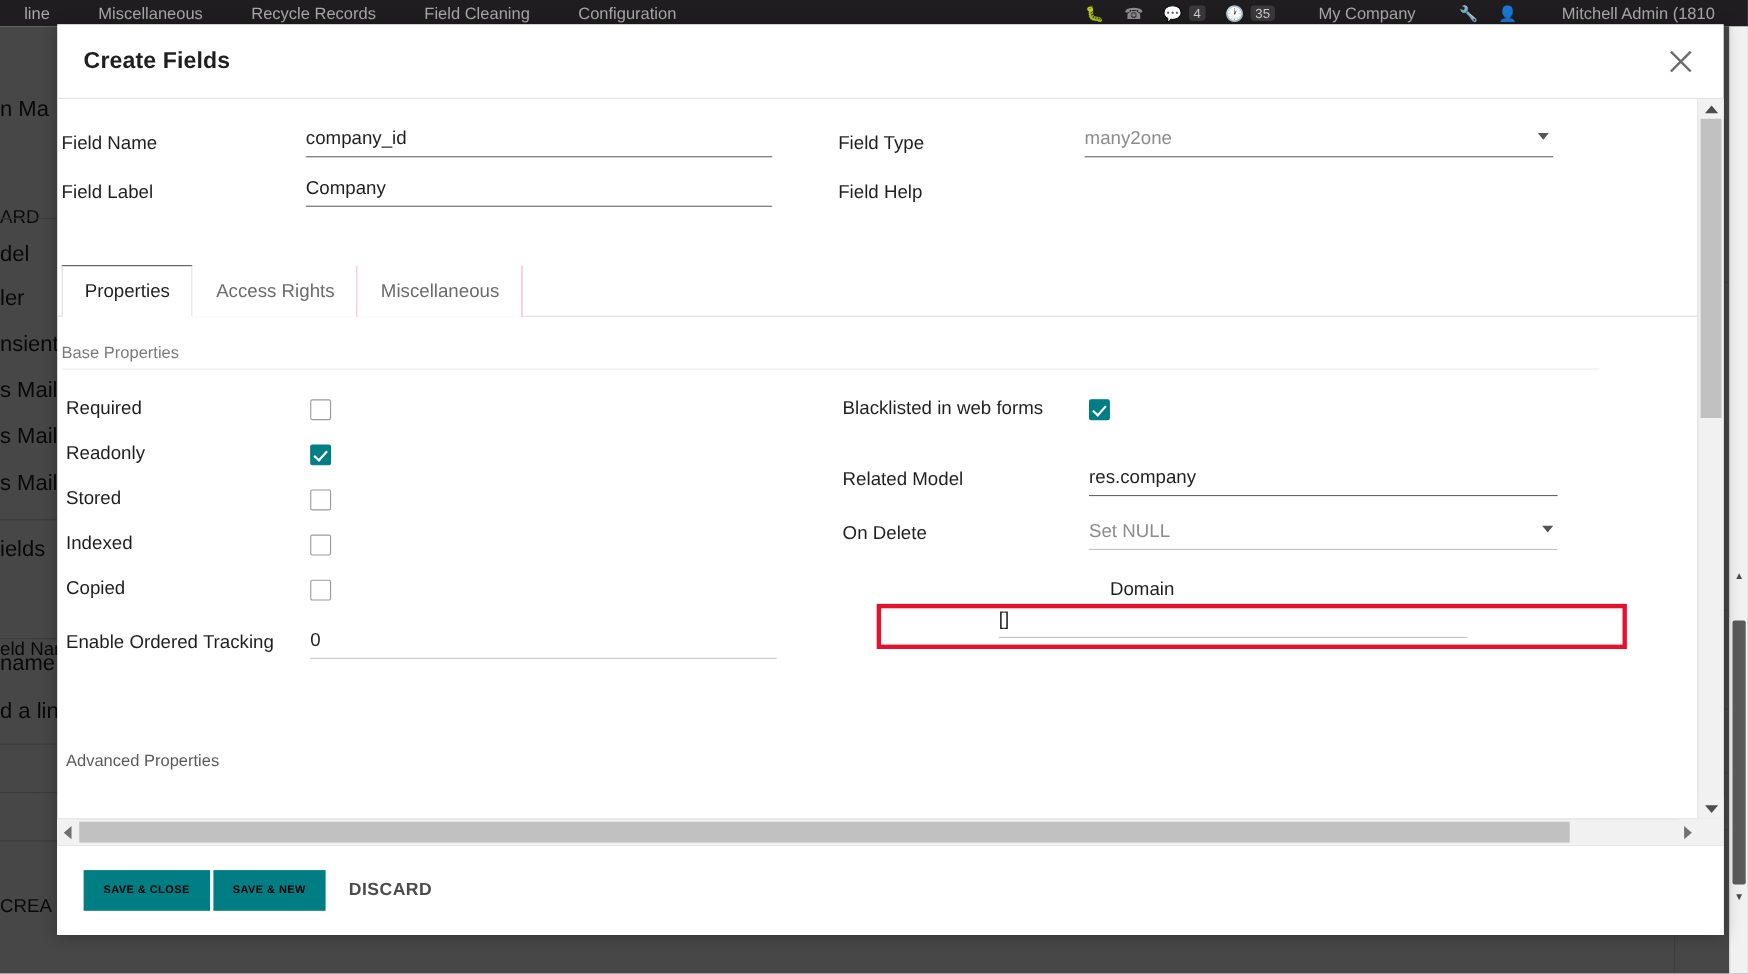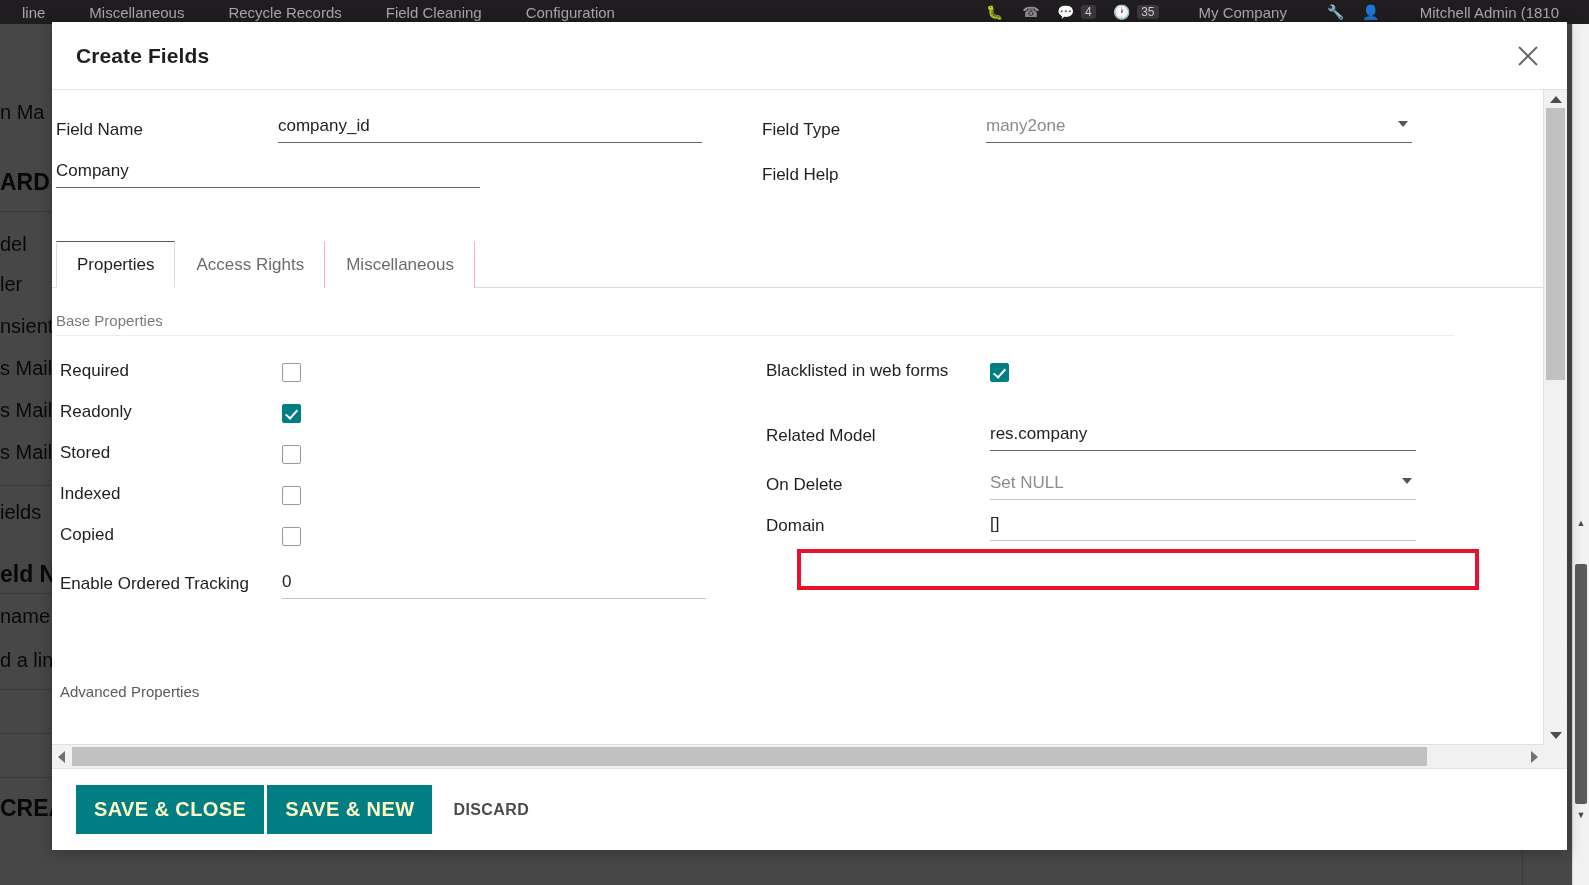--- a/index.html
+++ b/index.html
@@ -36,26 +36,26 @@
   .bg-body {
     position: absolute; top: 24px; left: 0; right: 0; bottom: 0;
     background: #ffffff;
   }
   .bg-shade {
     position: absolute; top: 24px; left: 0; right: 0; bottom: 0;
     background: rgba(0,0,0,0.72);
     pointer-events: none;
   }
   .bg-col {
-    position: absolute; left: 0; top: 41px; width: 52px; bottom: 0;
+    position: absolute; left: 0; top: 28px; width: 52px; bottom: 0;
     color: #2b2b2b; font-size: 20px;
     overflow: hidden;
   }
   .bg-line { position: absolute; left: 0; white-space: nowrap; font-size: 20px; color: #1f1f1f; }
-  .bg-line.bold { font-weight: bold; font-size: 23px; }
+  .bg-line.bold { font-weight: normal; font-size: 17px; margin-top: 32px; }
   .bg-hr { position: absolute; left: 0; width: 52px; border-top: 1px solid #cfcfcf; }
 
   .bg-right-strip {
     position: absolute; right: 0; top: 24px; bottom: 0; width: 89px;
     overflow: hidden;
   }
   .bg-rs-panel {
     position: absolute; left: 22px; top: 0; right: 0; bottom: 0;
     background: #ffffff;
     border-left: 1px solid #d8d8d8;
@@ -330,24 +330,24 @@
   .modal-footer {
     height: 82px; flex: none;
     border-top: 1px solid #e3e3e3;
     display: flex; align-items: center;
     padding-left: 24px;
     gap: 0;
     background: #fff;
   }
   .btn-primary {
     background: #017e84;
-    color: #fef9c3;
+    color: #000000;
     border: none;
     font-family: "Liberation Sans", sans-serif;
-    font-size: 20px; font-weight: bold;
+    font-size: 10px; font-weight: bold;
     letter-spacing: .4px;
     padding: 13px 18px;
     cursor: pointer;
     margin-right: 3px;
   }
   .btn-link {
     background: transparent;
     border: none;
     color: #4b4b4b;
     font-family: "Liberation Sans", sans-serif;
@@ -443,20 +443,21 @@
 
       <div class="top-grid">
         <div class="col left">
           <div class="frow">
             <div class="flabel">Field Name</div>
             <div class="fval">
               <input class="underline-input" type="text" value="company_id" style="">
             </div>
           </div>
           <div class="frow">
+            <div class="flabel">Field Label</div>
             <div class="fval">
               <input class="underline-input" type="text" value="Company" style="">
             </div>
           </div>
         </div>
 
         <div class="col right">
           <div class="frow right-col">
             <div class="flabel">Field Type</div>
             <div class="fval">
@@ -528,21 +529,21 @@
             </div>
             <div class="cbrow right-col" style="margin-top:8px;">
               <div class="flabel">On Delete</div>
               <div class="fval">
                 <div class="select-wrap">
                   <input class="underline-input wide muted light" type="text" readonly="" value="Set NULL" style="">
                   <span class="caret"></span>
                 </div>
               </div>
             </div>
-            <div class="cbrow right-col" style="margin-top:0;">
+            <div class="cbrow right-col" style="margin-top:17px;flex-direction:column;">
               <div class="flabel">Domain</div>
               <div class="fval">
                 <input class="underline-input wide light" type="text" value="[]" style="">
               </div>
             </div>
           </div>
 
         </div>
 
         <div class="adv-title">Advanced Properties</div>

